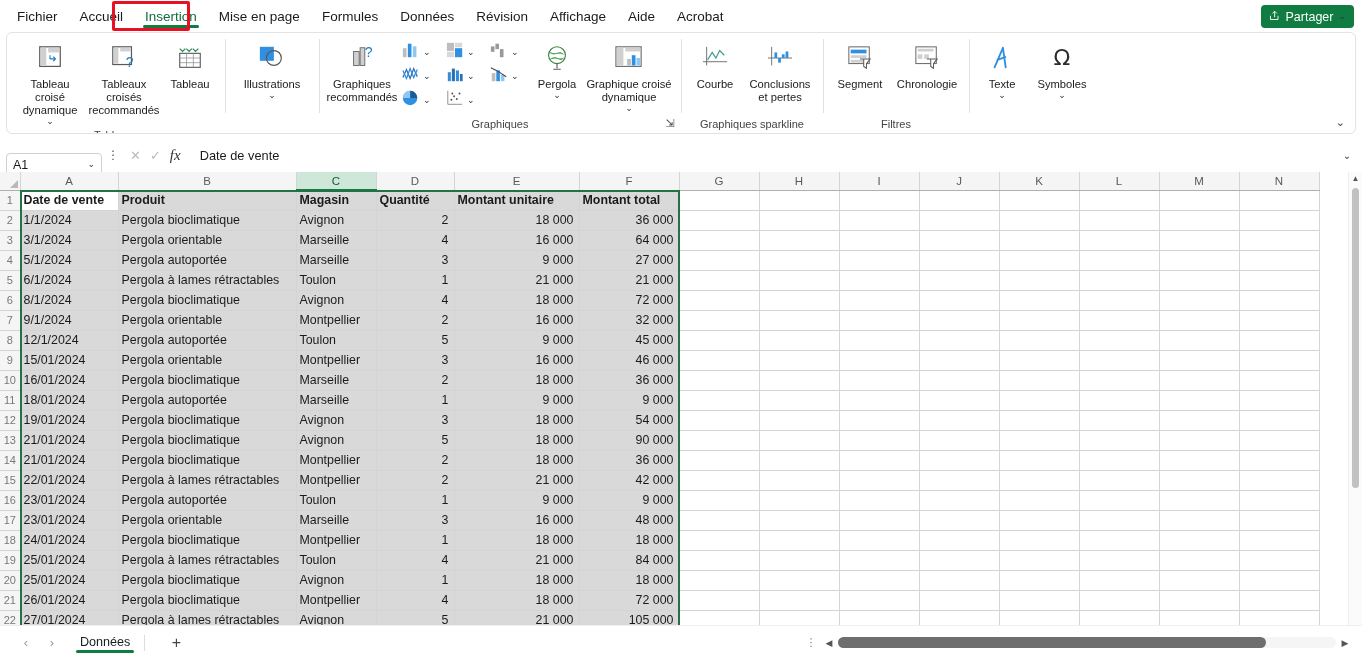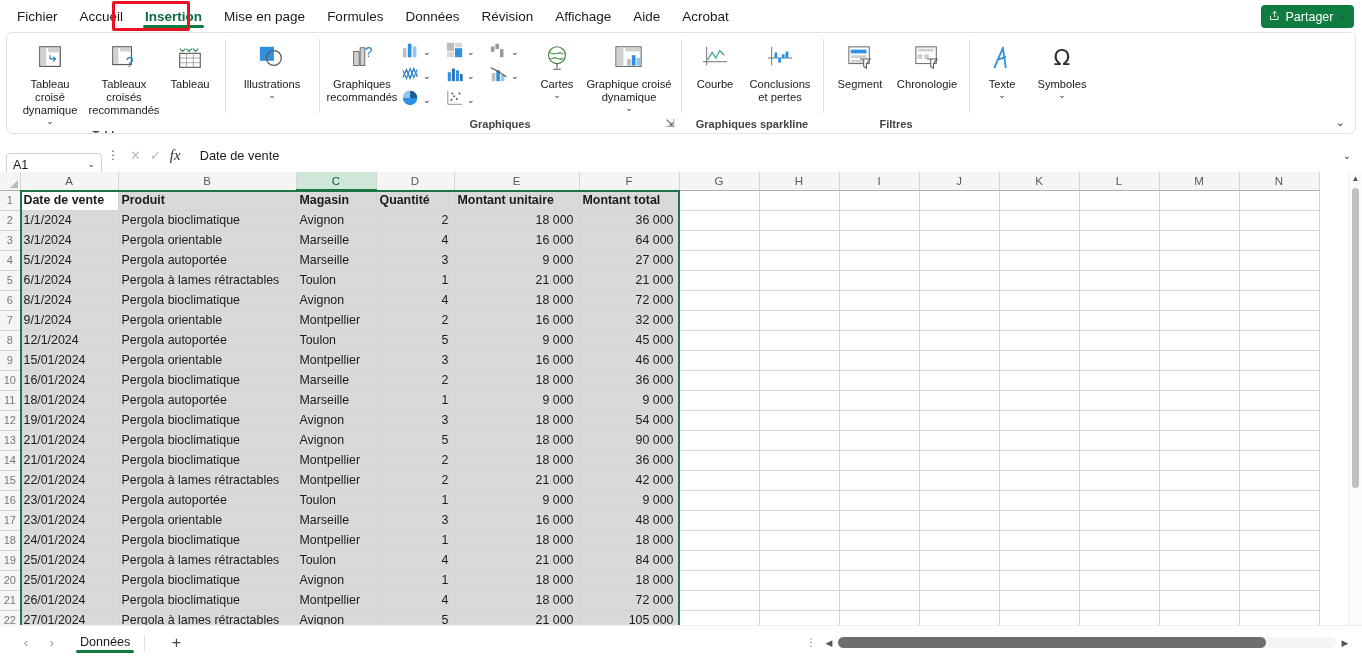--- a/index.html
+++ b/index.html
@@ -23,21 +23,21 @@
   }
   .tab {
     font-size: 13.5px;
     color: #1b1b1b;
     padding: 5px 11px;
     border-radius: 4px;
     cursor: default;
     white-space: nowrap;
     position: relative;
   }
-  .tab.active { color: #0f6b3f; font-weight: 700; }
+  .tab.active { color: #0f6b3f; font-weight: 400; }
   .tab.active::after {
     content: "";
     position: absolute;
     left: 9px; right: 9px; bottom: 1px;
     height: 2.5px;
     background: #107c41;
     border-radius: 2px;
   }
   .tab-highlight {
     position: absolute;
@@ -93,21 +93,20 @@
     align-items: flex-start;
     padding: 2px 6px 0 6px;
   }
   .group-label {
     text-align: center;
     font-size: 11px;
     color: #444444;
     padding-bottom: 4px;
     height: 18px;
     line-height: 18px;
-    font-weight: bold;
   }
   .bigbtn {
     width: 74px;
     display: flex;
     flex-direction: column;
     align-items: center;
     padding: 3px 2px 0 2px;
     border-radius: 4px;
     cursor: default;
     text-align: center;
@@ -514,21 +513,21 @@
       </div>
 
       <div class="bigbtn" style="width:52px">
         <div class="icon-box">
           <svg width="30" height="28" viewBox="0 0 32 30">
             <circle cx="16" cy="12" r="9" fill="#fff" stroke="#3f7f3f" stroke-width="1.2"></circle>
             <path d="M8 9 q4 3 8 1 q4 -2 7 1 M9 16 q5 -3 9 0 q3 2 5 -1" stroke="#3f9f4f" fill="#6fbf6f" stroke-width="1"></path>
             <path d="M16 21 v5 M12 27 h8" stroke="#5a5a5a" stroke-width="1.2" fill="none"></path>
           </svg>
         </div>
-        <div class="lbl">Cartes</div>
+        <div class="lbl">Pergola</div>
         <div class="chev">⌄</div>
       </div>
 
       <div class="bigbtn" style="width:92px">
         <div class="icon-box">
           <svg width="32" height="28" viewBox="0 0 34 30">
             <rect x="3" y="3" width="27" height="21" fill="#fff" stroke="#6a6a6a" stroke-width="1.2"></rect>
             <rect x="4" y="4" width="7" height="19" fill="#d0d0d0"></rect>
             <rect x="13" y="4" width="16" height="4" fill="#d0d0d0"></rect>
             <rect x="15" y="16" width="4" height="7" fill="#bdbdbd"></rect>

